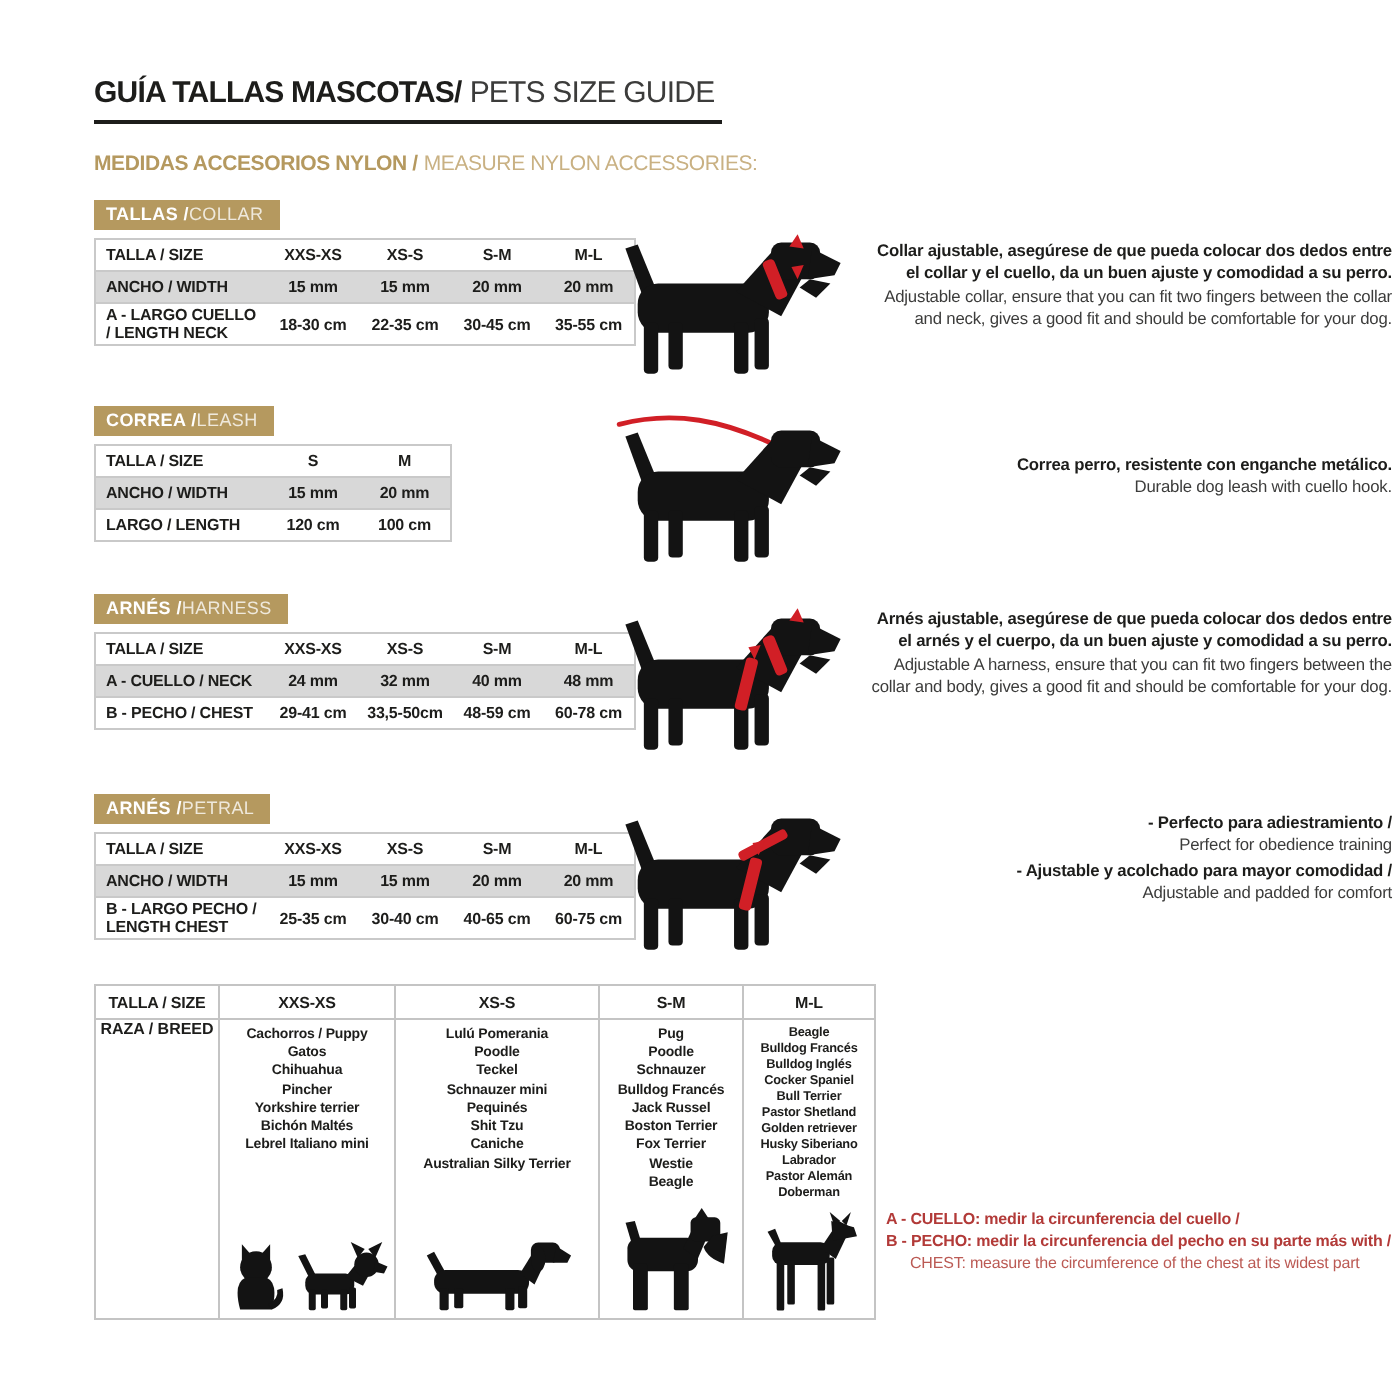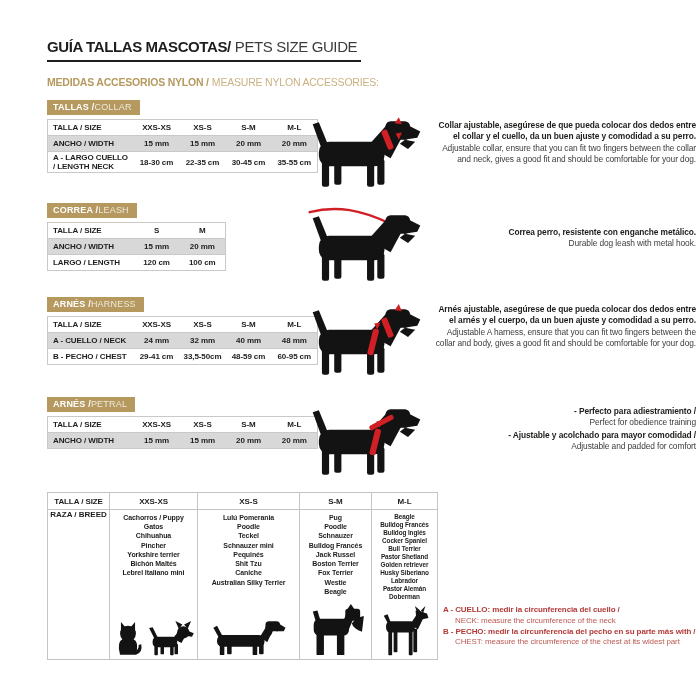--- a/index.html
+++ b/index.html
@@ -162,21 +162,21 @@
   </tbody>
     </table>
   <div class="dogfig" style="top:206px">
     <svg viewBox="0 0 112 80">
       <path class="accline" d="M1,6 C28,-1 52,4 79,17"></path>
       <use href="#sym-dog"></use>
     </svg>
   </div>
   <div class="desc" style="top:227px">
     <div class="es">Correa perro, resistente con enganche metálico.</div>
-    <div class="en">Durable dog leash with metal hook.</div>
+    <div class="en">Durable dog leash with cuello hook.</div>
   </div>
 
   <div class="badge" style="top:297px"><span>ARNÉS /</span><span class="en">HARNESS</span></div>
   <table class="sizes" style="top:316px">
     <tbody>
         <tr>
       <td class="lbl">TALLA / SIZE</td>
       <td>XXS-XS</td>
       <td>XS-S</td>
       <td>S-M</td>
@@ -187,21 +187,21 @@
       <td class="val">24 mm</td>
       <td class="val">32 mm</td>
       <td class="val">40 mm</td>
       <td class="val">48 mm</td>
     </tr>
     <tr>
       <td class="lbl">B - PECHO / CHEST</td>
       <td class="val">29-41 cm</td>
       <td class="val">33,5-50cm</td>
       <td class="val">48-59 cm</td>
-      <td class="val">60-95 cm</td>
+      <td class="val">60-78 cm</td>
     </tr>
   </tbody>
     </table>
   <div class="dogfig" style="top:300px">
     <svg viewBox="0 0 112 80">
       <use href="#sym-dog"></use>
       <g>
         <rect class="acc" x="74" y="17" width="6" height="20" rx="2" transform="rotate(-22 77 27)"></rect>
         <rect class="acc" x="60" y="28" width="6" height="26" rx="2" transform="rotate(14 63 41)"></rect>
         <polygon class="acc" points="84,10 88,4 91,11"></polygon>
@@ -223,20 +223,27 @@
       <td>XS-S</td>
       <td>S-M</td>
       <td>M-L</td>
     </tr>
     <tr class="gray">
       <td class="lbl">ANCHO / WIDTH</td>
       <td class="val">15 mm</td>
       <td class="val">15 mm</td>
       <td class="val">20 mm</td>
       <td class="val">20 mm</td>
+    </tr>
+    <tr>
+      <td class="lbl">B - LARGO PECHO / LENGTH CHEST</td>
+      <td class="val">25-35 cm</td>
+      <td class="val">30-40 cm</td>
+      <td class="val">40-65 cm</td>
+      <td class="val">60-75 cm</td>
     </tr>
   </tbody>
     </table>
   <div class="dogfig" style="top:400px">
     <svg viewBox="0 0 112 80">
       <use href="#sym-dog"></use>
       <g>
         <rect class="acc" x="62" y="28" width="6" height="26" rx="2" transform="rotate(14 65 41)"></rect>
         <rect class="acc" x="58" y="20" width="26" height="5" rx="2" transform="rotate(-28 70 22)"></rect>
         <polygon class="acc" points="66,21 72,20 69,27"></polygon>
@@ -396,21 +403,20 @@
           </div>
         </div>
       </td>
     </tr>
   </tbody>
     </table>
 
   <div class="notes">
     <div class="note">
       <div class="note-bold">A - CUELLO: medir la circunferencia del cuello /</div>
-      <div class="note-reg">NECK: measure the circumference of the neck</div>
     </div>
     <div class="note">
       <div class="note-bold">B - PECHO: medir la circunferencia del pecho en su parte más with /</div>
       <div class="note-reg">CHEST: measure the circumference of the chest at its widest part</div>
     </div>
   </div>
 
 </div>
 
 </body></html>

